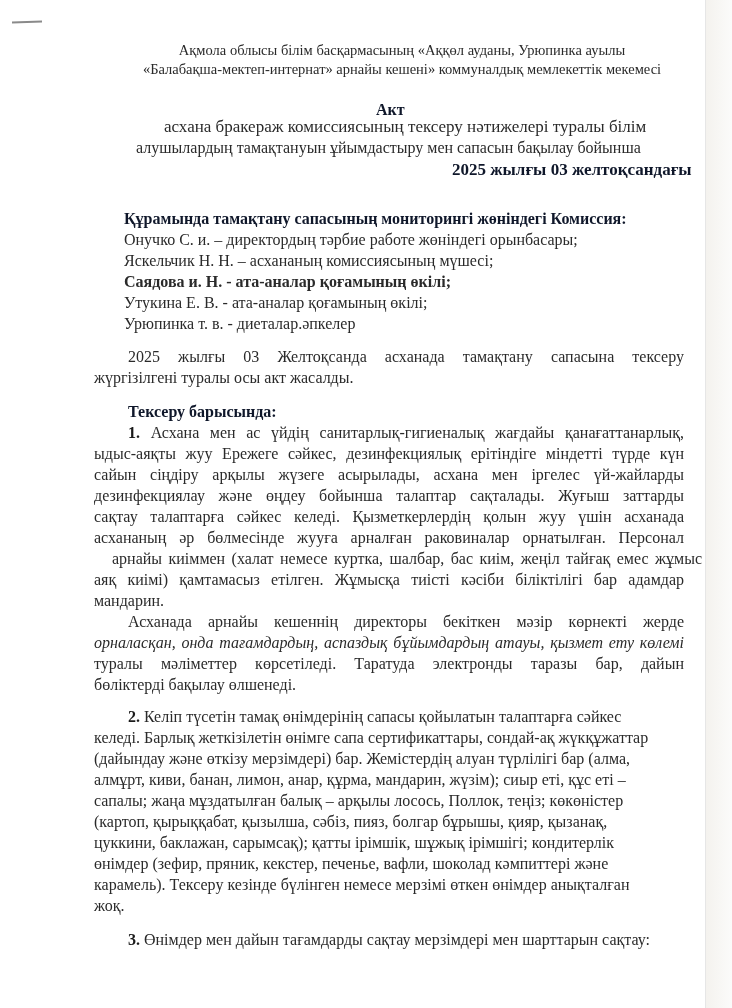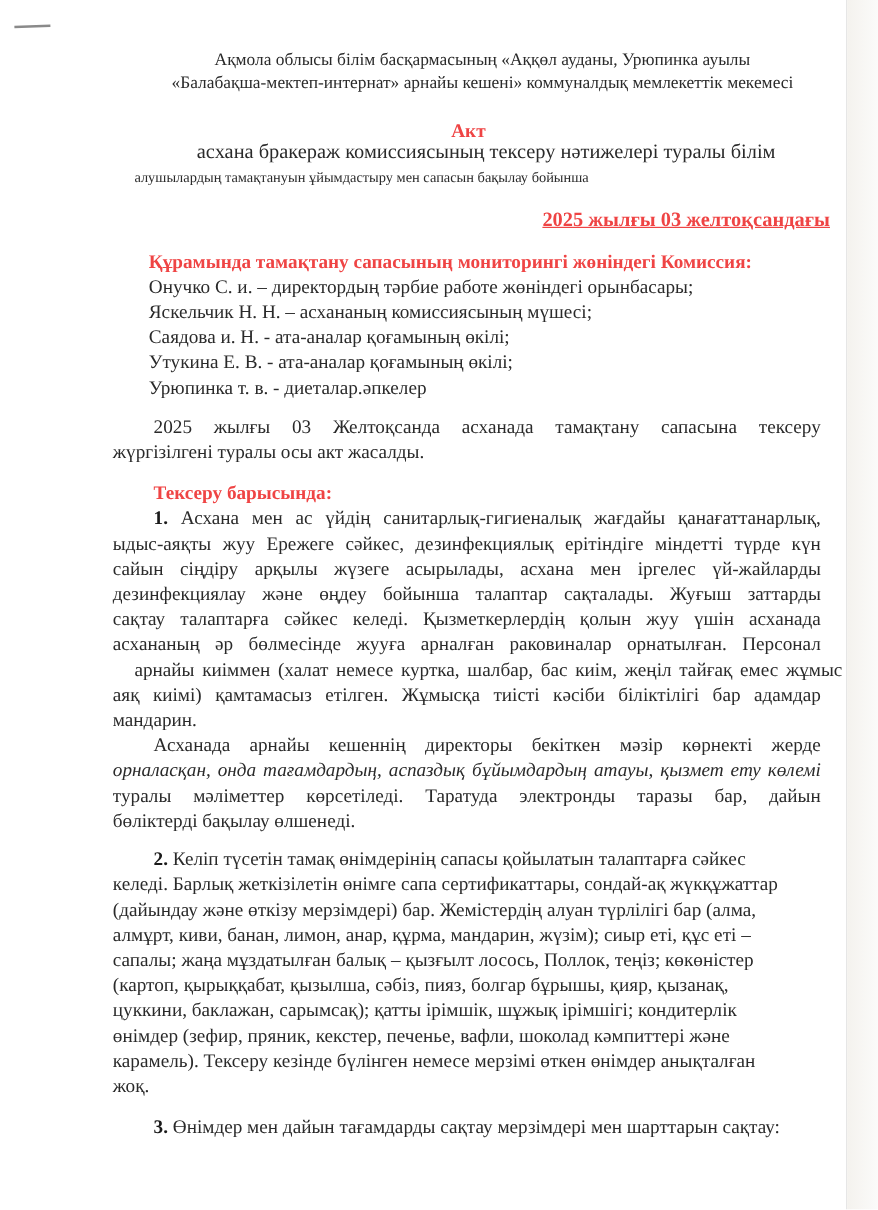--- a/index.html
+++ b/index.html
@@ -19,45 +19,45 @@
   }
   .corner-mark {
     position: absolute; left: 12px; top: 21px; width: 30px; height: 2px;
     background: #8a8a8a; transform: rotate(-2deg);
   }
   .line {
     position: absolute; white-space: nowrap; font-size: 16px; line-height: 20px; margin-left: 36px;
   }
   .center { left: 0; width: 732px; text-align: center; }
   .small { font-size: 14.5px; }
-  .bold { font-weight: bold; color: #ef4444; }
+  .bold { font-weight: bold; color: #0f172a; }
   .just {
     text-align: justify; text-align-last: justify; width: 560px; left: 88px;
   }
   .num { font-weight: bold; color: #1a1a1a; }
 </style>
 </head>
 <body>
 
 <div class="scan-edge"></div>
 <div class="scan-shade"></div>
 <div class="corner-mark"></div>
 
 <div class="line center small" style="top:40px;">Ақмола облысы білім басқармасының «Аққөл ауданы, Урюпинка ауылы</div>
 <div class="line center small" style="top:59px;">«Балабақша-мектеп-интернат» арнайы кешені» коммуналдық мемлекеттік мекемесі</div>
 
 <div class="line bold" style="top:100px; left:340px;">Акт</div>
 <div class="line" style="top:117px; left:128px; font-size:17px;">асхана бракераж комиссиясының тексеру нәтижелері туралы білім</div>
-<div class="line" style="top:138px; left:76px; font-size:12px;">алушылардың тамақтануын ұйымдастыру мен сапасын бақылау бойынша</div>
-<div class="line bold" style="top:173px; left:416px; font-size:17px;text-decoration:underline;">2025 жылғы 03 желтоқсандағы</div>
+<div class="line" style="top:138px; left:100px; font-size:16px;">алушылардың тамақтануын ұйымдастыру мен сапасын бақылау бойынша</div>
+<div class="line bold" style="top:160px; left:416px; font-size:17px;">2025 жылғы 03 желтоқсандағы</div>
 
 <div class="line bold" style="top:209px; left:88px;text-align:right;">Құрамында тамақтану сапасының мониторингі жөніндегі Комиссия:</div>
 <div class="line" style="top:230px; left:88px;">Онучко С. и. – директордың тәрбие работе жөніндегі орынбасары;</div>
 <div class="line" style="top:251px; left:88px;">Яскельчик Н. Н. – асхананың комиссиясының мүшесі;</div>
-<div class="line" style="top:272px; left:88px;">Саядова и. Н. - ата-аналар қоғамының өкілі;</div>
+<div class="line" style="top:272px; left:88px;font-weight:bold;">Саядова и. Н. - ата-аналар қоғамының өкілі;</div>
 <div class="line" style="top:293px; left:88px;">Утукина Е. В. - ата-аналар қоғамының өкілі;</div>
 <div class="line" style="top:314px; left:88px;">Урюпинка т. в. - диеталар.әпкелер</div>
 
 <div class="line just" style="top:347px; left:92px; width:556px;">2025 жылғы 03 Желтоқсанда асханада тамақтану сапасына тексеру</div>
 <div class="line" style="top:368px; left:58px;">жүргізілгені туралы осы акт жасалды.</div>
 
 <div class="line bold" style="top:402px; left:92px;">Тексеру барысында:</div>
 
 <div class="line just" style="top:423px; left:92px; width:556px;">
   <span class="num">1.</span>
@@ -77,21 +77,21 @@
 <div class="line just" style="top:654px; left:58px; width:590px;">туралы мәліметтер көрсетіледі. Таратуда электронды таразы бар, дайын</div>
 <div class="line" style="top:675px; left:58px;">бөліктерді бақылау өлшенеді.</div>
 
 <div class="line" style="top:707px; left:92px;">
   <span class="num">2.</span>
   <span>Келіп түсетін тамақ өнімдерінің сапасы қойылатын талаптарға сәйкес</span>
 </div>
 <div class="line" style="top:728px; left:58px;">келеді. Барлық жеткізілетін өнімге сапа сертификаттары, сондай-ақ жүкқұжаттар</div>
 <div class="line" style="top:749px; left:58px;">(дайындау және өткізу мерзімдері) бар. Жемістердің алуан түрлілігі бар (алма,</div>
 <div class="line" style="top:770px; left:58px;">алмұрт, киви, банан, лимон, анар, құрма, мандарин, жүзім); сиыр еті, құс еті –</div>
-<div class="line" style="top:791px; left:58px;">сапалы; жаңа мұздатылған балық – қызғылт лосось, Поллок, теңіз; көкөністер</div>
+<div class="line" style="top:791px; left:58px;">сапалы; жаңа мұздатылған балық – арқылы лосось, Поллок, теңіз; көкөністер</div>
 <div class="line" style="top:812px; left:58px;">(картоп, қырыққабат, қызылша, сәбіз, пияз, болгар бұрышы, қияр, қызанақ,</div>
 <div class="line" style="top:833px; left:58px;">цуккини, баклажан, сарымсақ); қатты ірімшік, шұжық ірімшігі; кондитерлік</div>
 <div class="line" style="top:854px; left:58px;">өнімдер (зефир, пряник, кекстер, печенье, вафли, шоколад кәмпиттері және</div>
 <div class="line" style="top:875px; left:58px;">карамель). Тексеру кезінде бүлінген немесе мерзімі өткен өнімдер анықталған</div>
 <div class="line" style="top:896px; left:58px;">жоқ.</div>
 
 <div class="line" style="top:930px; left:92px;">
   <span class="num">3.</span>
   <span>Өнімдер мен дайын тағамдарды сақтау мерзімдері мен шарттарын сақтау:</span>
 </div>

